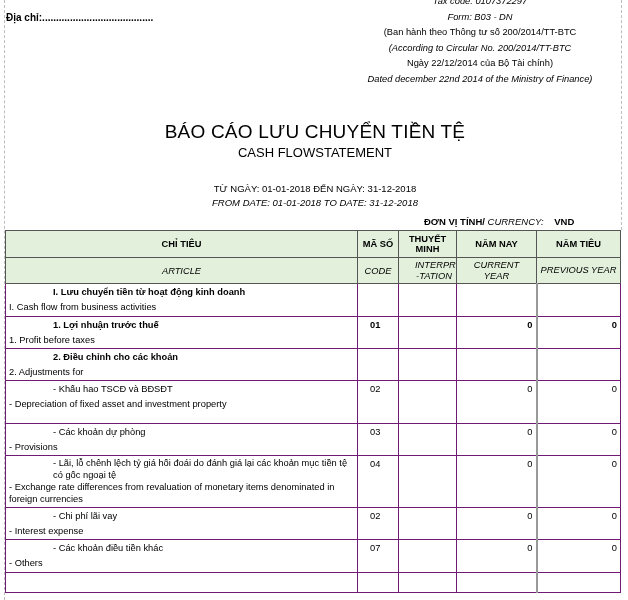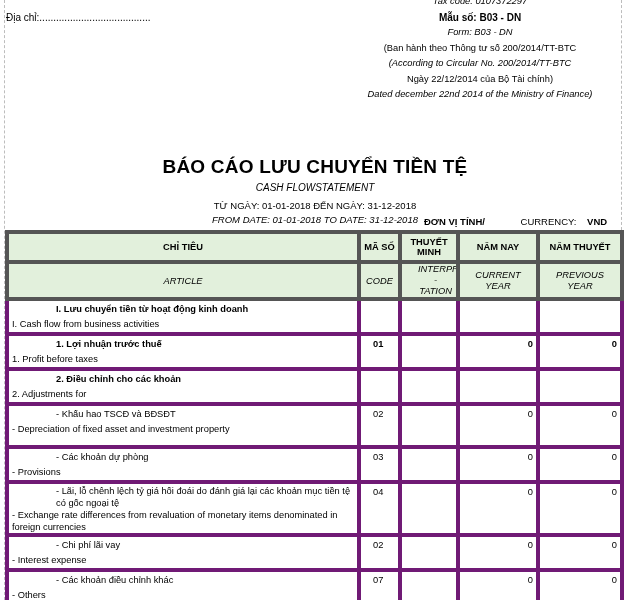--- a/index.html
+++ b/index.html
@@ -1,31 +1,31 @@
 <!DOCTYPE html>
 <html><head>
 <meta charset="utf-8">
 <style>
   html, body { margin:0; padding:0; background:#fff; }
   body { width:628px; height:600px; overflow:hidden; position:relative; font-family:"Liberation Sans", sans-serif; color:#000; }
   .page-edge-left { position:absolute; left:4px; top:0; width:0; height:600px; border-left:1px dashed #bdbdbd; }
   .page-edge-right { position:absolute; left:621px; top:0; width:0; height:230px; border-left:1px dashed #bdbdbd; }
-  .addr { position:absolute; left:6px; top:12px; font-size:10px; font-weight:normal; }
+  .addr { position:absolute; left:6px; top:12px; font-size:10px; font-weight:bold; }
   .right-block { position:absolute; left:345px; top:-6px; width:270px; text-align:center; font-size:9.3px; line-height:15.5px; }
   .right-block .b { font-weight:bold; font-size:10px; }
   .right-block .i { font-style:italic; }
   .title-block { position:absolute; left:150px; top:120px; width:330px; text-align:center; }
-  .t1 { font-size:19px; font-weight:bold; letter-spacing:0.2px; line-height:24px;margin-top:35px; }
-  .t2 { font-size:10px; font-style:italic; line-height:18px; }
-  .t3 { font-size:9.5px; line-height:14px; margin-top:2px; }
+  .t1 { font-size:19px; font-weight:normal; letter-spacing:0.2px; line-height:24px; }
+  .t2 { font-size:13px; line-height:18px; }
+  .t3 { font-size:9.5px; line-height:14px; margin-top:20px; }
   .t4 { font-size:9.5px; font-style:italic; line-height:14px; }
   .unit { position:absolute; left:424px; top:216px; font-size:9.5px; font-weight:bold; }
-  .unit .ci { font-weight:normal;padding-left:33px; }
+  .unit .ci { font-style:italic; font-weight:normal; }
   table.cf { position:absolute; left:5px; top:230px; border-collapse:collapse; table-layout:fixed; width:615px; font-size:9.3px; }
-  table.cf td, table.cf th { border:4px solid #701a75; padding:0 3px; vertical-align:top; overflow:hidden; }
+  table.cf td, table.cf th { border:1px solid #701a75; padding:0 3px; vertical-align:top; overflow:hidden; }
   table.cf thead th { background:#e2f0dc; font-weight:bold; text-align:center; vertical-align:middle; border-color:#555; }
   table.cf thead tr.en th { font-weight:normal; font-style:italic; }
   table.cf thead tr.vn th { height:26px; }
   table.cf thead tr.en th { height:25px; }
   .c-code { text-align:left; padding-left:12px !important; }
   .num { text-align:right; font-weight:normal; }
   .vn-line { display:block; line-height:15px; padding-top:1px;margin-left:44px; }
   .en-line { display:block; line-height:15px; }
   .row-bold .vn-line { font-weight:bold; }
   .row-bold .code-val, .row-bold .num-val { font-weight:bold; }
@@ -37,21 +37,20 @@
 </head>
 <body>
 
 <div class="page-edge-left"></div>
 <div class="page-edge-right"></div>
 
 <div class="addr">Địa chỉ:........................................</div>
 
 <div class="right-block">
   <div class="i">Tax code: 0107372297</div>
-  <div class="b">Mẫu số: B03 - DN</div>
   <div class="i">Form: B03 - DN</div>
   <div>(Ban hành theo Thông tư số 200/2014/TT-BTC</div>
   <div class="i">(According to Circular No. 200/2014/TT-BTC</div>
   <div>Ngày 22/12/2014 của Bộ Tài chính)</div>
   <div class="i">Dated december 22nd 2014 of the Ministry of Finance)</div>
 </div>
 
 <div class="title-block">
   <div class="t1">BÁO CÁO LƯU CHUYỂN TIỀN TỆ</div>
   <div class="t2">CASH FLOWSTATEMENT</div>
@@ -70,21 +69,21 @@
     <col style="width:58px">
     <col style="width:80px">
     <col style="width:84px">
   </colgroup>
   <thead>
     <tr class="vn">
       <th>CHỈ TIÊU</th>
       <th>MÃ SỐ</th>
       <th style="line-height:10px;">THUYẾT MINH</th>
       <th>NĂM NAY</th>
-      <th class="col-prev-left">NĂM THUYẾT</th>
+      <th class="col-prev-left">NĂM TIÊU</th>
     </tr>
     <tr class="en">
       <th>ARTICLE</th>
       <th>CODE</th>
       <th style="line-height:11px;padding-left:16px;">INTERPRE -TATION</th>
       <th style="line-height:11px;">CURRENT YEAR</th>
       <th class="col-prev-left" style="line-height:11px;">PREVIOUS YEAR</th>
     </tr>
   </thead>
   <tbody>
@@ -153,21 +152,21 @@
           <span class="vn-line">- Chi phí lãi vay</span>
           <span class="en-line"> - Interest expense</span>
         </td>
       <td class="code-cell c-code"><span class="code-val">02</span></td>
       <td></td>
       <td class="num num-cell"><span class="num-val">0</span></td>
       <td class="num num-cell col-prev-left"><span class="num-val">0</span></td>
     </tr>
     <tr class="sep-gray" style="height:33px;">
       <td>
-          <span class="vn-line">- Các khoản điều chỉnh khác</span>
+          <span class="vn-line">- Các khoản điều tiền khác</span>
           <span class="en-line">- Others</span>
         </td>
       <td class="code-cell c-code"><span class="code-val">07</span></td>
       <td></td>
       <td class="num num-cell"><span class="num-val">0</span></td>
       <td class="num num-cell col-prev-left"><span class="num-val">0</span></td>
     </tr>
     <tr style="height:20px;">
       <td></td>
       <td></td>

